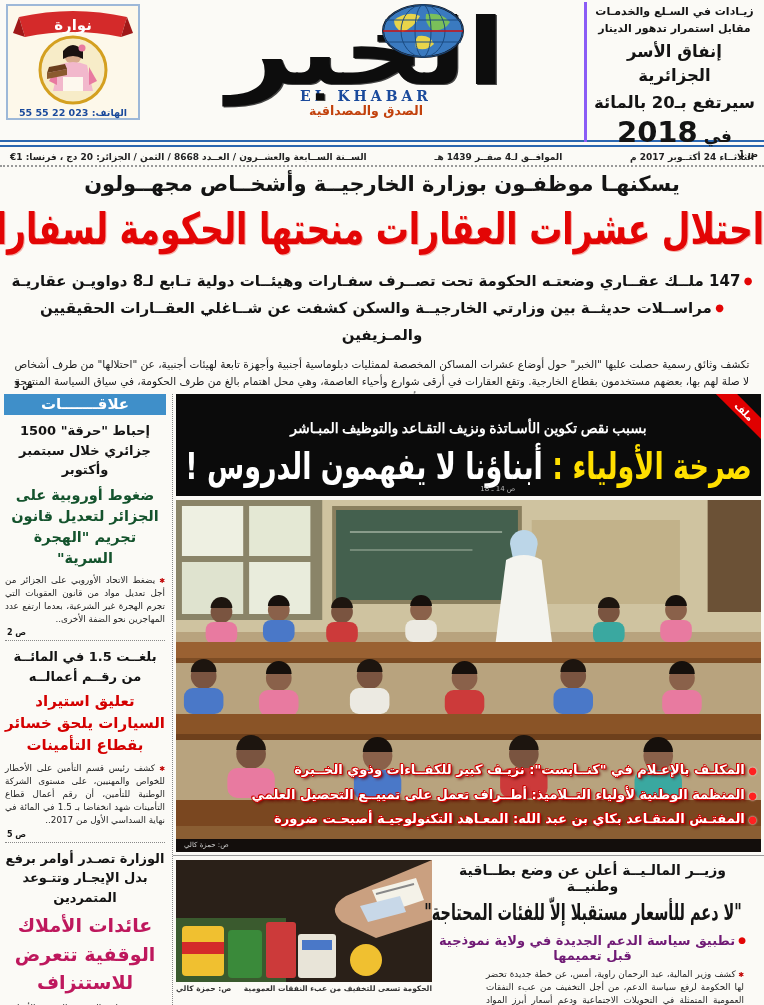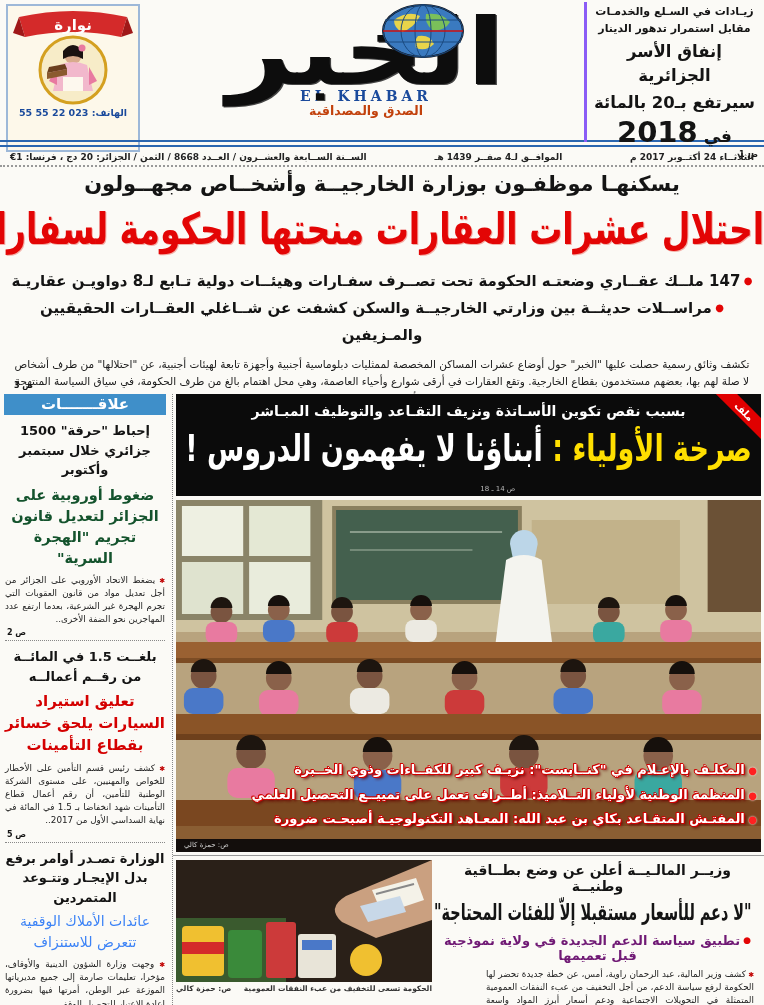--- a/index.html
+++ b/index.html
@@ -5,21 +5,21 @@
   * { margin:0; padding:0; box-sizing:border-box; }
   html,body { background:#e8e8e4; }
   .page {
     position:relative; width:764px; height:1005px; margin:0 auto;
     background:#fbfaf6; overflow:hidden; direction:rtl;
     font-family:"DejaVu Sans", sans-serif; color:#141414;
   }
   
   .header { position:absolute; top:0; left:0; right:0; height:148px; }
   .ad-box {
-    position:absolute; top:4px; left:6px; width:134px; height:148px;
+    position:absolute; top:4px; left:6px; width:134px; height:116px;
     border:2px solid #9db8d8; background:#fdf8ea; text-align:center; padding:1px;
   }
   .ad-phone { font-size:9.5px; font-weight:bold; color:#1a4a9c; margin-top:-2px; }
   .logo-block { position:absolute; top:0; left:148px; width:436px; height:146px; text-align:center; }
   .logo-ar {
     font-size:88px; font-weight:bold; color:#0d0d0d; line-height:100px; height:102px;
     transform:scaleX(1.28) scaleY(1.05); transform-origin:center top; letter-spacing:2px;
     text-shadow:1px 1px 0 #444;
   }
   .globe { position:absolute; top:2px; right:118px; width:86px; height:60px; z-index:2; }
@@ -56,29 +56,29 @@
   .lead .bullet-line::before { content:"● "; color:#e30505; font-size:10px; vertical-align:2px; }
   .lead .body { font-size:10.5px; line-height:1.6; text-align:center; padding:0 12px; margin-top:7px; color:#1a1a1a; }
   .lead .pr { position:absolute; bottom:2px; left:14px; font-size:8px; font-weight:bold; }
   
   .sidebar { position:absolute; top:394px; left:0; width:170px; height:611px; padding:0 5px; text-align:center; }
   .main { position:absolute; top:394px; left:172px; right:0; height:611px; border-left:1px dotted #888; }
   .sec-header { background:#3f8fc9; color:#ffffff; font-size:15px; font-weight:bold; height:21px; line-height:21px; margin:0 -1px; }
   .s-kicker { font-size:13px; font-weight:bold; line-height:1.5; margin-top:6px; }
   .hl-navy { font-size:14.5px; font-weight:bold; color:#14532d; line-height:1.45; margin-top:5px; }
   .hl-red { font-size:15px; font-weight:bold; color:#d40000; line-height:1.45; margin-top:5px; }
-  .hl-navy-big { font-size:14px; font-weight:normal; color:#3b82f6; line-height:1.5; margin-top:4px; }
+  .hl-navy-big { font-size:19px; font-weight:bold; color:#be185d; line-height:1.5; margin-top:4px; }
   .s-body { font-size:8.8px; line-height:1.5; text-align:justify; margin-top:5px; color:#222; }
   .s-body::before { content:"✱ "; color:#c00000; font-size:7px; }
   .s-page { font-size:8px; font-weight:bold; text-align:left; margin:2px 0 3px 2px; }
   .s-sep { border-bottom:1px dotted #888; margin:2px 0; }
   
   .banner { position:absolute; top:0; left:3px; right:3px; height:102px; background:#0b0b0b;
     color:#fff; text-align:center; overflow:hidden; }
-  .banner .k { font-size:14px; font-weight:bold; margin-top:9px; letter-spacing:1px; }
+  .banner .k { font-size:14px; font-weight:bold; margin-top:26px; letter-spacing:1px;font-family:Liberation Serif, serif; }
   .banner .h { font-size:27px; font-weight:bold; white-space:nowrap; margin-top:8px;
     transform:scaleY(1.35); transform-origin:center top; }
   .banner .h .y { color:#ffdf00; }
   .banner .pr { position:absolute; bottom:3px; right:42%; font-size:7px; color:#bbb;text-align:right; }
   .ribbon { position:absolute; top:0; right:0; width:56px; height:56px; overflow:hidden; }
   .ribbon span { position:absolute; display:block; width:86px; transform:rotate(45deg);
     background:#e00000; color:#fff; font-size:10px; font-weight:bold; text-align:center;
     right:-26px; top:10px; padding:2px 0; }
   
   .photo { position:absolute; top:106px; left:3px; right:3px; height:352px; }
@@ -89,21 +89,21 @@
       1px 1px 0 #d00000,-1px -1px 0 #d00000,2px 2px 3px #600; }
   .cap-line::before { content:"● "; color:#ff2020; text-shadow:0 0 2px #fff; font-size:10px; }
   .credit-strip { position:absolute; bottom:0; left:0; right:0; height:13px; background:rgba(5,5,8,.9);
     color:#cfcfcf; font-size:7px; line-height:13px; text-align:left; padding-left:8px; }
   
   .bottom-rule { position:absolute; top:461px; left:0; right:0; border-top:1px solid #999; }
   .bottom-photo { position:absolute; top:466px; left:3px; width:256px; height:122px; }
   .bottom-photo svg { display:block; width:100%; height:100%; }
   .bottom-caption { position:absolute; top:590px; left:3px; width:256px; font-size:7.5px;
     color:#333; display:flex; justify-content:space-between; font-weight:bold; }
-  .bottom-text { position:absolute; top:464px; left:264px; right:6px; height:145px; text-align:center; }
+  .bottom-text { position:absolute; top:464px; left:264px; right:16px; height:145px; text-align:center; }
   .bottom-text .k { font-size:14px; font-weight:bold; letter-spacing:0.5px; margin-top:4px; }
   .bottom-text .h { font-size:15px; font-weight:bold; white-space:nowrap; margin-top:9px;
     transform:scale(0.96,1.5); transform-origin:center; letter-spacing:-0.3px; }
   .bottom-text .b { font-size:13px; font-weight:bold; color:#701a75; margin-top:12px; }
   .bottom-text .b::before { content:"● "; color:#e30505; font-size:9px; vertical-align:2px; }
   .bottom-text .body { font-size:8.8px; line-height:1.5; text-align:justify; margin-top:5px; padding:0 4px; color:#222;margin-left:45px; }
   .bottom-text .body::before { content:"✱ "; color:#c00000; font-size:7px; }
   .bottom-text .pr { font-size:10px; font-weight:bold; text-align:left; margin-top:1px; }
 </style>
 </head>

